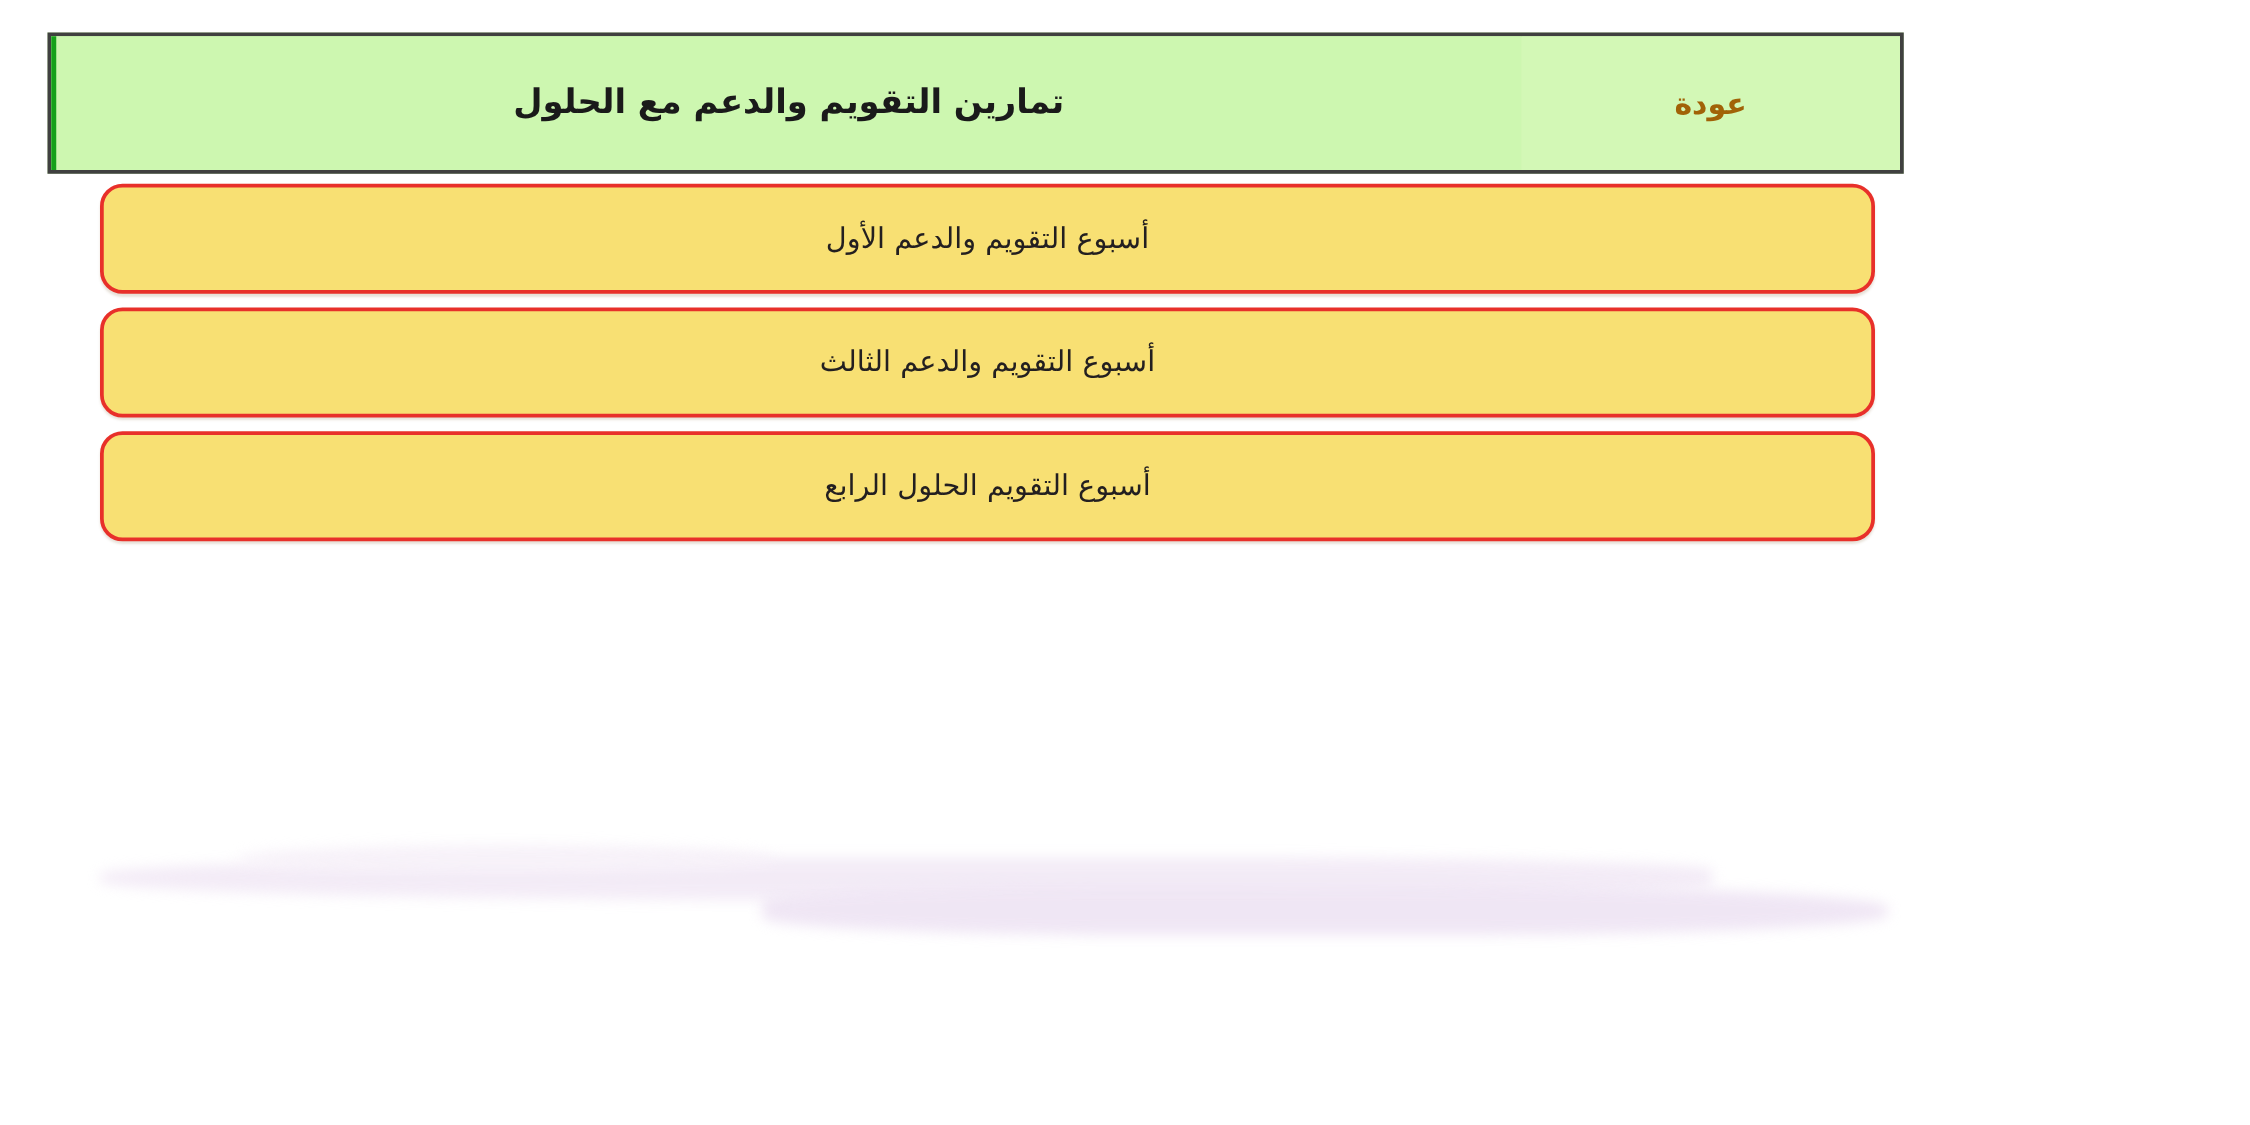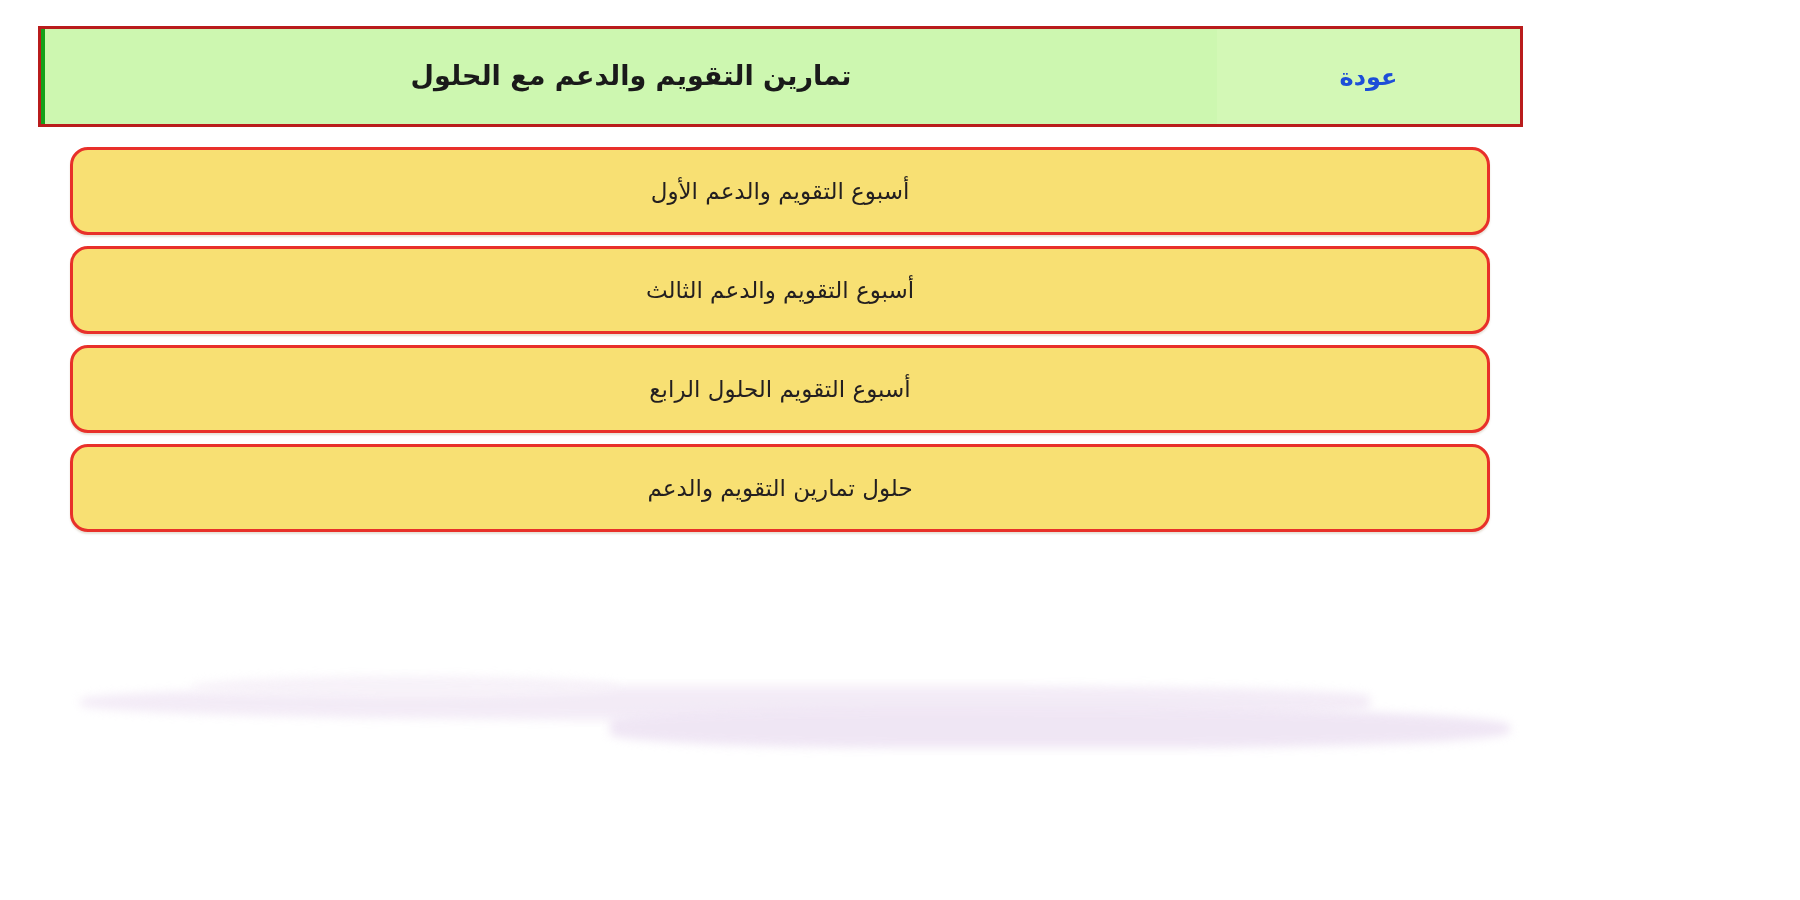--- a/index.html
+++ b/index.html
@@ -22,24 +22,24 @@
     inset: 0;
     background: #ffffff;
   }
 
   
   .header-table {
     position: absolute;
     left: 38px;
     top: 26px;
     width: 1485px;
-    height: 101px;
+    height: 113px;
     display: flex;
     flex-direction: row-reverse;
-    border: 3px solid #b91c1c;
+    border: 3px solid #404040;
     box-sizing: border-box;
     background: #cdf7b0;
   }
   .header-title-cell {
     flex: 1 1 auto;
     background: #cdf7b0;
     display: flex;
     align-items: center;
     justify-content: center;
     box-sizing: border-box;
@@ -57,28 +57,28 @@
     flex: 0 0 303px;
     background: #d3f8b6;
     display: flex;
     align-items: center;
     justify-content: center;
     box-sizing: border-box;
   }
   .header-back-text {
     font-size: 24px;
     font-weight: 700;
-    color: #1d4ed8;
+    color: #a16207;
     text-align: center;
   }
 
   
   .menu-list {
     position: absolute;
-    left: 70px;
+    left: 80px;
     top: 147px;
     width: 1420px;
   }
   .menu-item {
     height: 88px;
     margin-bottom: 11px;
     background: #f8e073;
     border: 3px solid #e8302a;
     border-radius: 18px;
     display: flex;
@@ -147,23 +147,20 @@
 
 
     <div class="menu-item">
       <span class="menu-item-label">أسبوع التقويم والدعم الثالث</span>
     </div>
 
     <div class="menu-item">
       <span class="menu-item-label">أسبوع التقويم الحلول الرابع</span>
     </div>
 
-    <div class="menu-item">
-      <span class="menu-item-label">حلول تمارين التقويم والدعم</span>
-    </div>
 
   </div>
 
   <div class="scan-artifact">
     <div class="smudge s1"></div>
     <div class="smudge s2"></div>
     <div class="smudge s3"></div>
   </div>
 
 </div>

